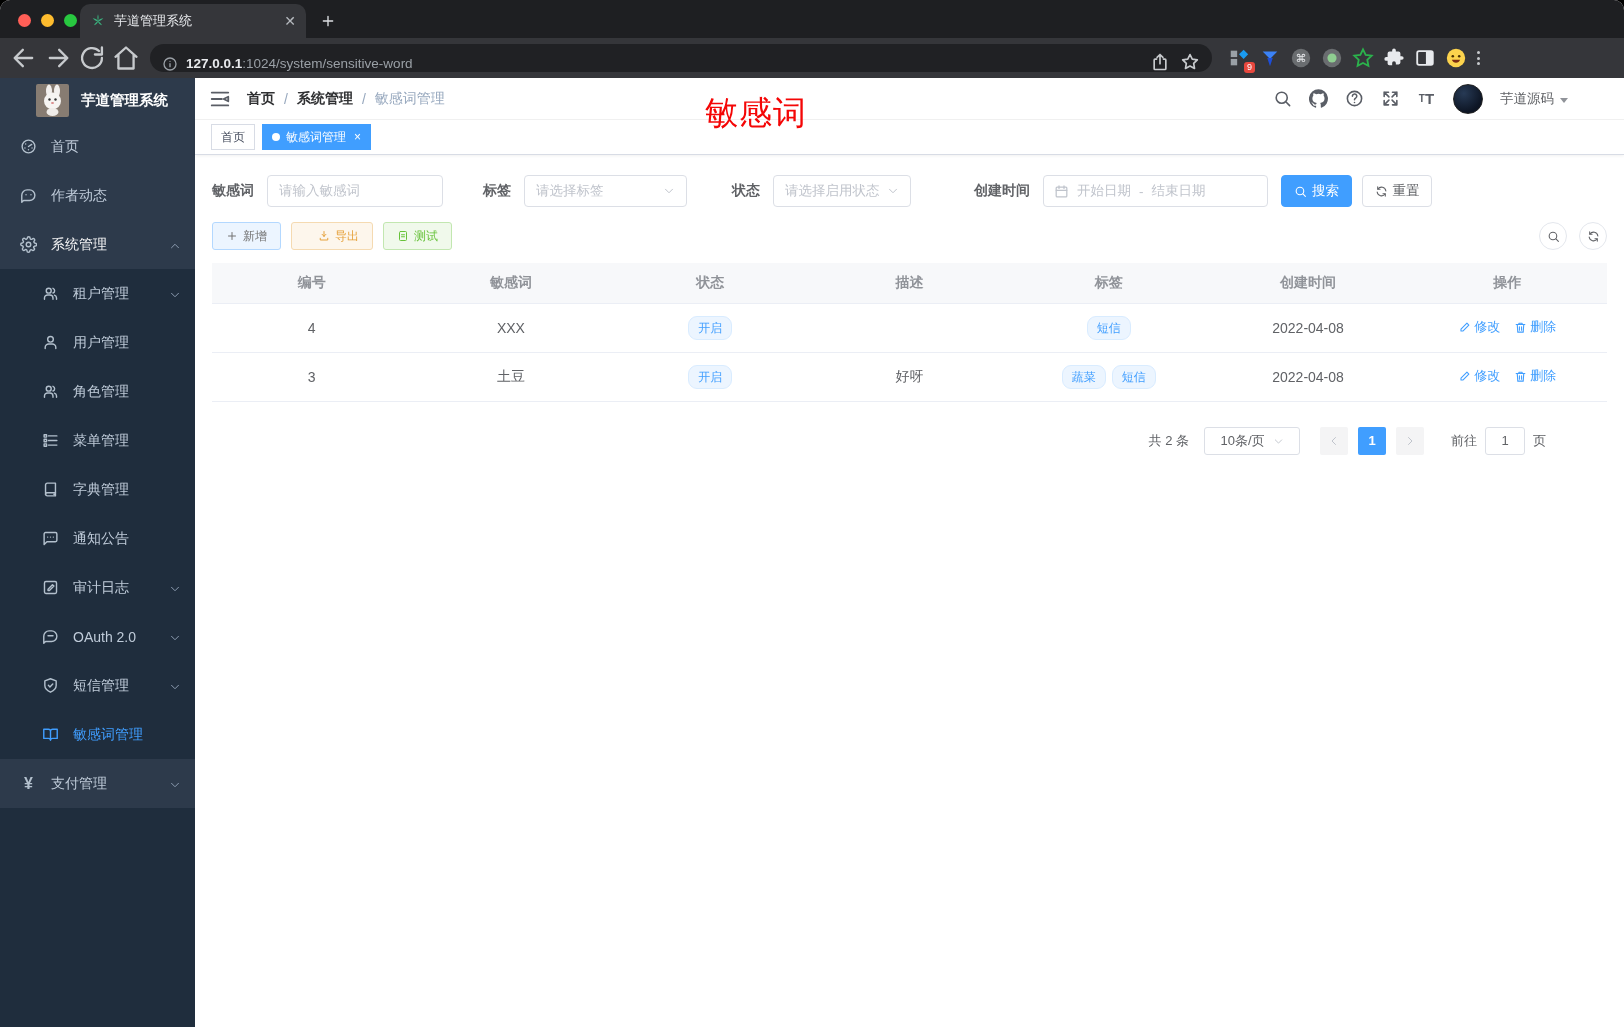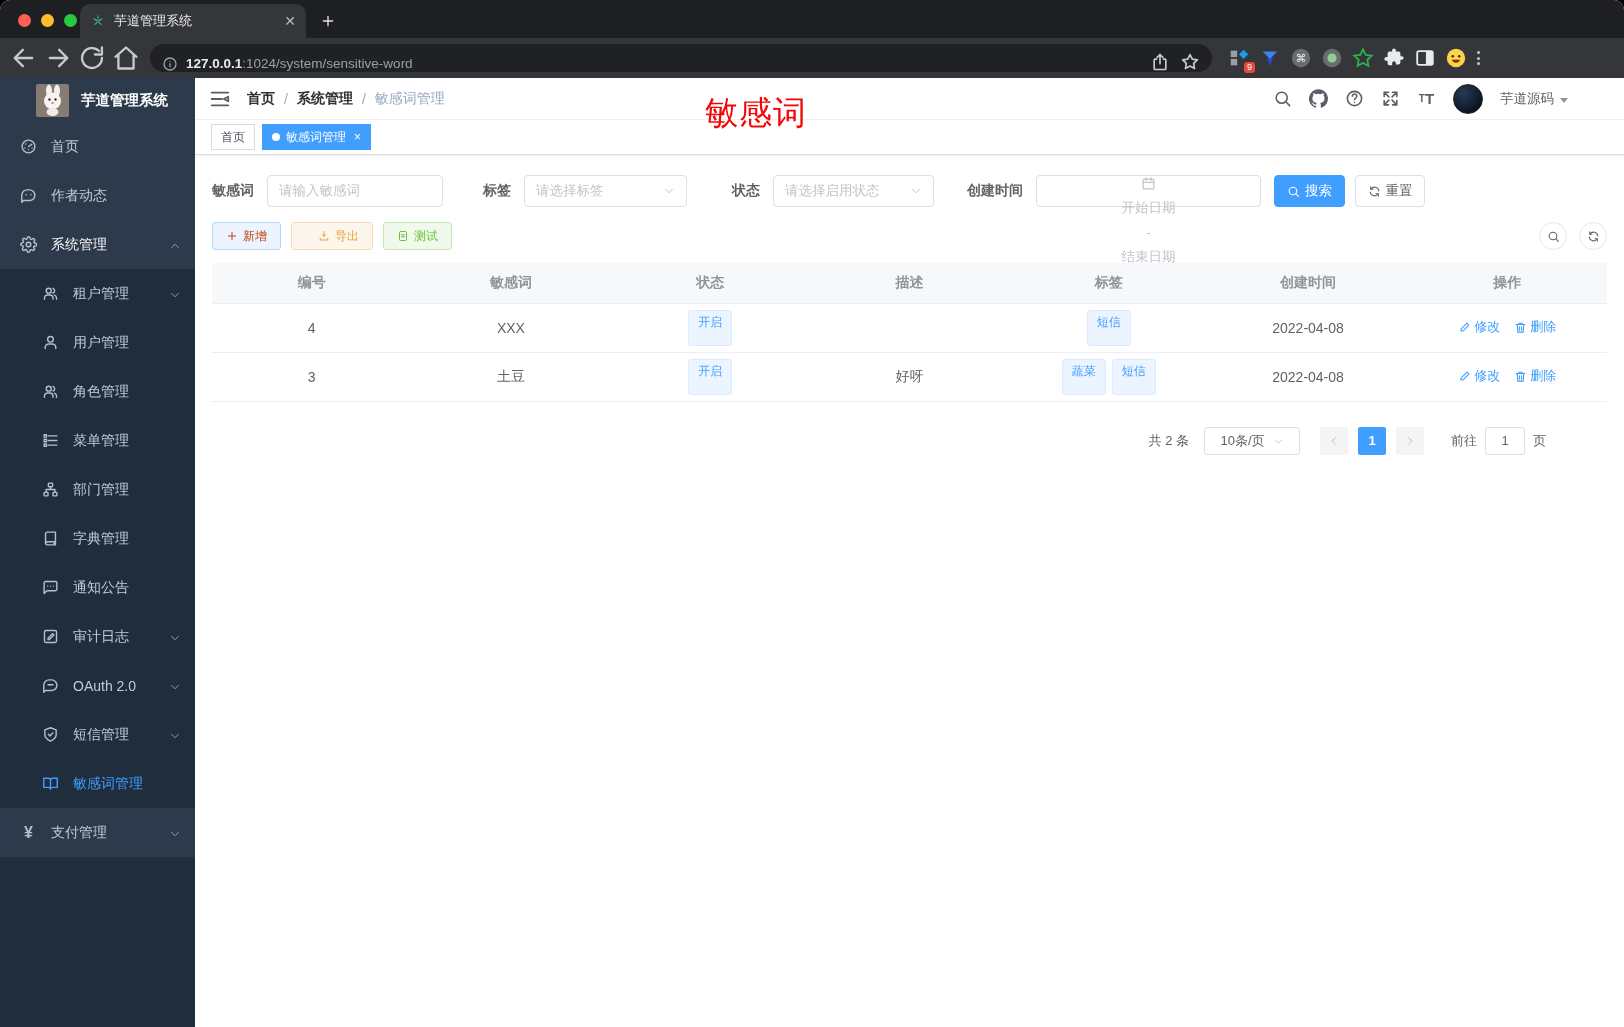--- a/index.html
+++ b/index.html
@@ -70,46 +70,46 @@
   .route-tag.active { background:#409eff; border-color:#409eff; color:#fff; }
   .route-tag .dot { width:8px; height:8px; border-radius:50%; background:#fff; }
   .route-tag .x { font-size:12px; margin-left:2px; }
 
   .content { flex:1; overflow:hidden; }
   .filter-row { display:flex; align-items:center; padding:20px 17px 0; }
   .f-label { font-size:14px; color:#606266; font-weight:bold; white-space:nowrap; margin-right:13px; }
   .f-input { height:32px; border:1px solid #dcdfe6; border-radius:4px; background:#fff; display:flex; align-items:center; padding:0 11px; font-size:13.5px; color:#c0c4cc; }
   .f-input.w-keyword { width:176px; margin-right:40px; }
   .f-input.w-tag { width:163px; margin-right:45px; }
-  .f-input.w-status { width:161px; margin-right:33px; }
+  .f-input.w-status { width:138px; margin-right:63px; }
   .f-input .ph { flex:1; white-space:nowrap; overflow:hidden; }
   .f-input .dchev { width:12px; height:12px; color:#c0c4cc; }
-  .daterange { width:225px; height:32px; border:1px solid #dcdfe6; border-radius:4px; display:flex; align-items:center; padding:0 10px; gap:8px; font-size:13.5px; color:#c0c4cc; margin-right:13px;flex-direction:column; }
+  .daterange { width:225px; height:32px; border:1px solid #dcdfe6; border-radius:4px; display:flex; align-items:center; padding:0 10px; gap:8px; font-size:13.5px; color:#c0c4cc; margin-right:13px; }
   .daterange .cal { width:15px; height:15px; color:#c0c4cc; }
   .daterange .dsep { color:#c0c4cc; }
   .btn { height:32px; border-radius:4px; display:inline-flex; align-items:center; justify-content:center; gap:5px; font-size:13.5px; cursor:pointer; border:1px solid #dcdfe6; background:#fff; color:#606266; padding:0 15px; }
   .btn svg { width:13px; height:13px; }
   .btn-primary { background:#409eff; border-color:#409eff; color:#fff;text-align:center; }
   .btn-search { width:71px; margin-right:10px; padding:0; }
   .btn-reset { width:70px; padding:0; }
 
   .action-row { display:flex; align-items:center; padding:15px 17px 0; gap:10px; }
   .mini-btn { height:28px; padding:0 13px; border-radius:3px; font-size:12px; display:inline-flex; align-items:center; gap:5px; cursor:pointer; }
   .mini-btn svg { width:12px; height:12px; }
-  .mb-add { background:#ecf5ff; border:1px solid #b3d8ff; color:#c2410c; }
+  .mb-add { background:#ecf5ff; border:1px solid #b3d8ff; color:#737373; }
   .mb-export { background:#fdf6ec; border:1px solid #f5dab1; color:#e6a23c;padding-left:26px; }
   .mb-test { background:#f0f9eb; border:1px solid #c2e7b0; color:#67c23a; }
   .right-tools { margin-left:auto; display:flex; gap:12px; }
   .circle-btn { width:28px; height:28px; border-radius:50%; border:1px solid #e4e7ed; background:#fff; color:#606266; display:flex; align-items:center; justify-content:center; cursor:pointer; }
   .circle-btn svg { width:13px; height:13px; }
 
   table.grid { width:calc(100% - 34px); margin:13px 17px 0; border-collapse:collapse; table-layout:fixed; }
   .grid th { height:40px; background:#f7f8fa; color:#909399; font-size:14px; font-weight:bold; text-align:center; border-bottom:1px solid #ebeef5; }
   .grid td { height:49px; font-size:14px; color:#606266; text-align:center; border-bottom:1px solid #ebeef5; }
-  .eltag { display:inline-block; height:36px; line-height:22px; padding:0 9px; border-radius:3px; background:#ecf5ff; border:1px solid #d9ecff; color:#409eff; font-size:12px; margin:0 3px; }
+  .eltag { display:inline-block; height:24px; line-height:22px; padding:0 9px; border-radius:9px; background:#ecf5ff; border:1px solid #d9ecff; color:#409eff; font-size:12px; margin:0 3px; }
   .oplink { color:#409eff; font-size:13px; display:inline-flex; align-items:center; gap:3px; margin:0 7px; cursor:pointer; }
   .oplink svg { width:13px; height:13px; }
 
   .pager { display:flex; align-items:center; justify-content:flex-end; margin-top:25px; padding-right:78px; font-size:13px; color:#606266; }
   .pg-total { margin-right:15px; }
   .pg-size { width:96px; height:28px; border:1px solid #dcdfe6; border-radius:3px; display:flex; align-items:center; justify-content:center; gap:8px; color:#606266; margin-right:15px; cursor:pointer; }
   .pg-size .dchev { width:11px; height:11px; color:#c0c4cc; }
   .pg-btn { width:28px; height:28px; border-radius:2px; background:#f4f4f5; color:#c0c4cc; display:flex; align-items:center; justify-content:center; margin:0 5px; cursor:pointer; }
   .pg-btn svg { width:12px; height:12px; }
   .pg-num { width:28px; height:28px; border-radius:2px; background:#409eff; color:#fff; display:flex; align-items:center; justify-content:center; font-weight:bold; margin:0 5px; cursor:pointer; }
@@ -326,31 +326,20 @@
           <div class="mi lvl2">
             <span class="ico">
               <svg viewBox="0 0 24 24" fill="none" stroke="currentColor" stroke-width="2" stroke-linecap="round" stroke-linejoin="round" style="width:100%;height:100%">
                 <path d="M9 5.5h12M9 12h12M9 18.5h12"></path>
                 <rect x="3" y="3.8" width="3.4" height="3.4"></rect>
                 <rect x="3" y="10.3" width="3.4" height="3.4"></rect>
                 <rect x="3" y="16.8" width="3.4" height="3.4"></rect>
               </svg>
             </span>
             <span class="lbl">菜单管理</span>
-          </div>
-          <div class="mi lvl2">
-            <span class="ico">
-              <svg viewBox="0 0 24 24" fill="none" stroke="currentColor" stroke-width="2" stroke-linecap="round" stroke-linejoin="round" style="width:100%;height:100%">
-                <rect x="9" y="3" width="6" height="5" rx="1"></rect>
-                <rect x="3" y="16" width="5.5" height="5" rx="1"></rect>
-                <rect x="15.5" y="16" width="5.5" height="5" rx="1"></rect>
-                <path d="M12 8v4M5.8 16v-4h12.4v4"></path>
-              </svg>
-            </span>
-            <span class="lbl">部门管理</span>
           </div>
           <div class="mi lvl2">
             <span class="ico">
               <svg viewBox="0 0 24 24" fill="none" stroke="currentColor" stroke-width="2" stroke-linecap="round" stroke-linejoin="round" style="width:100%;height:100%">
                 <path d="M5 19a2.5 2.5 0 0 1 2.5-2.5H19V3H7.5A2.5 2.5 0 0 0 5 5.5z"></path>
                 <path d="M19 16.5v4.5H7.5A2.5 2.5 0 0 1 5 18.5"></path>
                 <circle cx="17.5" cy="19" r="1.6" fill="currentColor" stroke="none"></circle>
               </svg>
             </span>
             <span class="lbl">字典管理</span>

